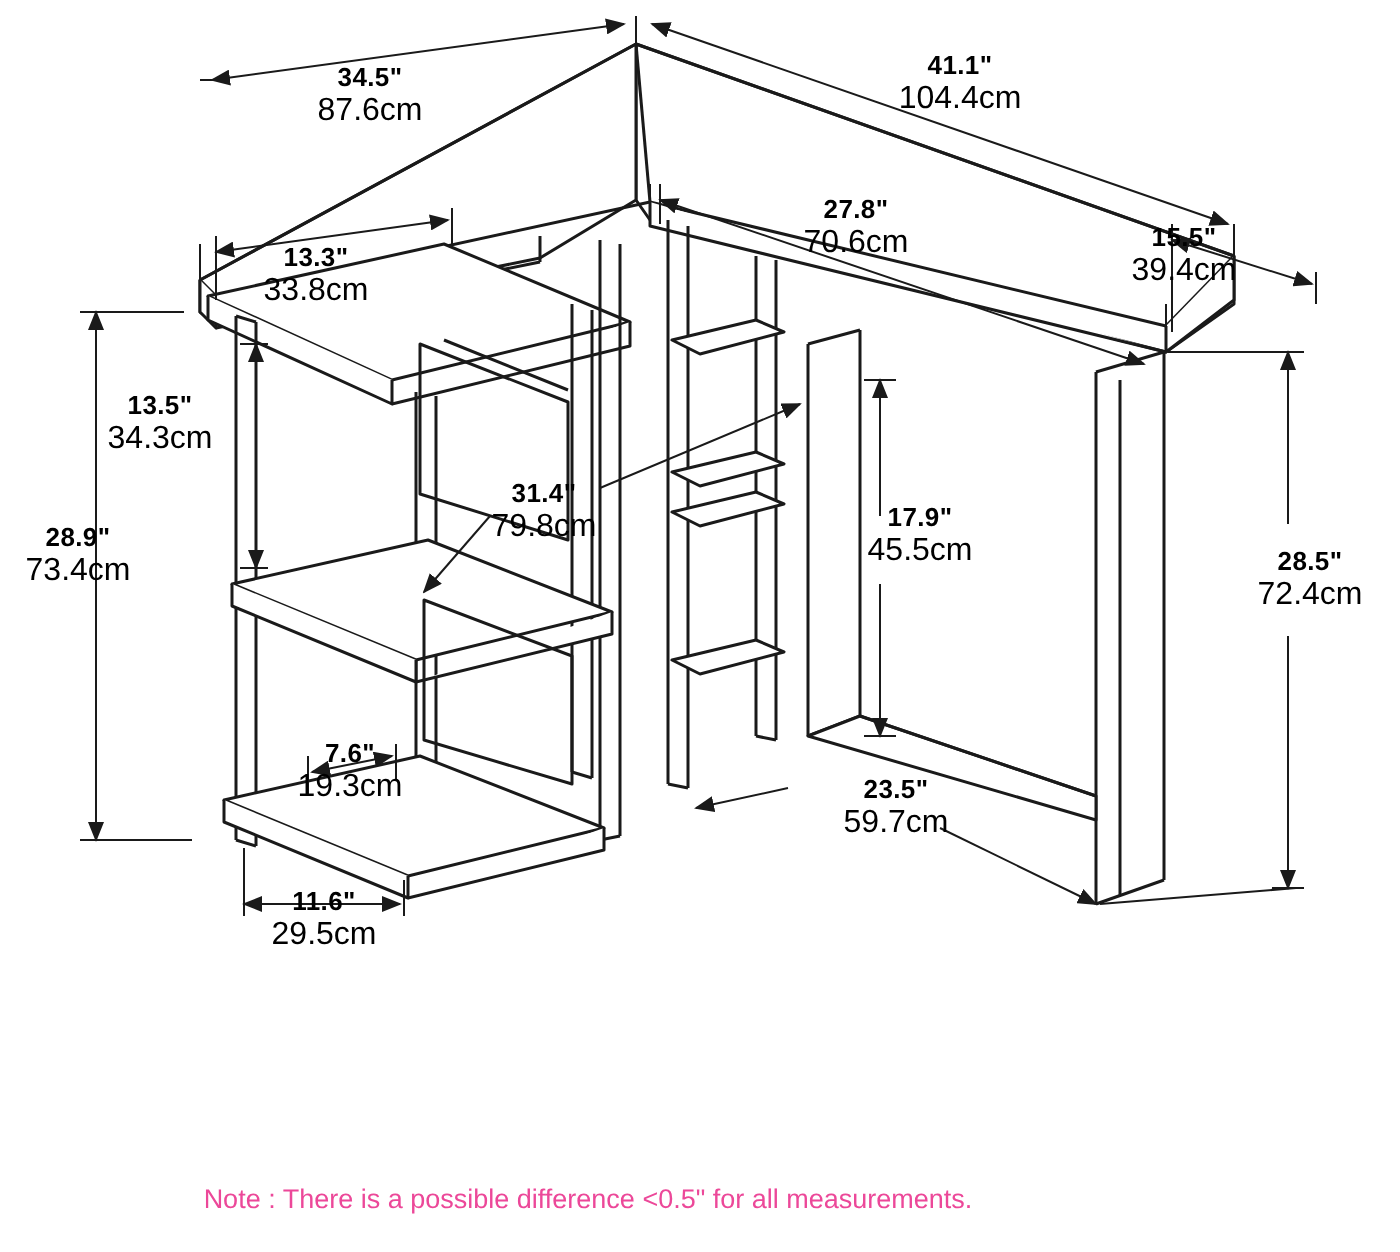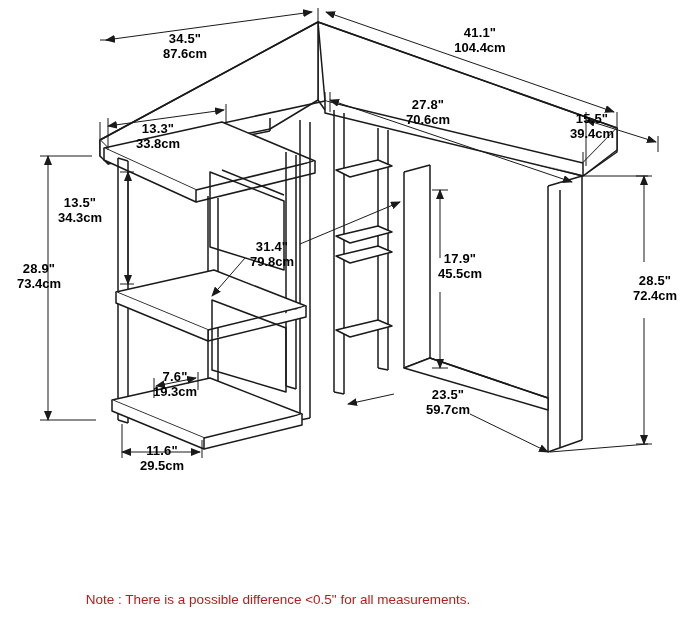--- a/index.html
+++ b/index.html
@@ -32,31 +32,31 @@
     line-height: 1.12;
     white-space: nowrap;
     pointer-events: none;
   }
   .dimlabel .imp {
     font-size: 13px;
     font-weight: bold;
     letter-spacing: 0.2px;
   }
   .dimlabel .met {
-    font-size: 13px;
-    font-weight: bold;
+    font-size: 16px;
+    font-weight: normal;
   }
   .note {
     position: absolute;
-    left: 0;
+    left: 16px;
     top: 592px;
     width: 556px;
     text-align: center;
     font-size: 13.5px;
-    color: #b91c1c;
+    color: #ec4899;
   }
 </style>
 </head>
 <body>
 
 <div id="stage">
 
   <svg id="drawing" viewBox="0 0 700 626">
     <defs>
       <marker id="arrH" markerWidth="10" markerHeight="8" refX="9" refY="4" orient="auto" markerUnits="userSpaceOnUse">

